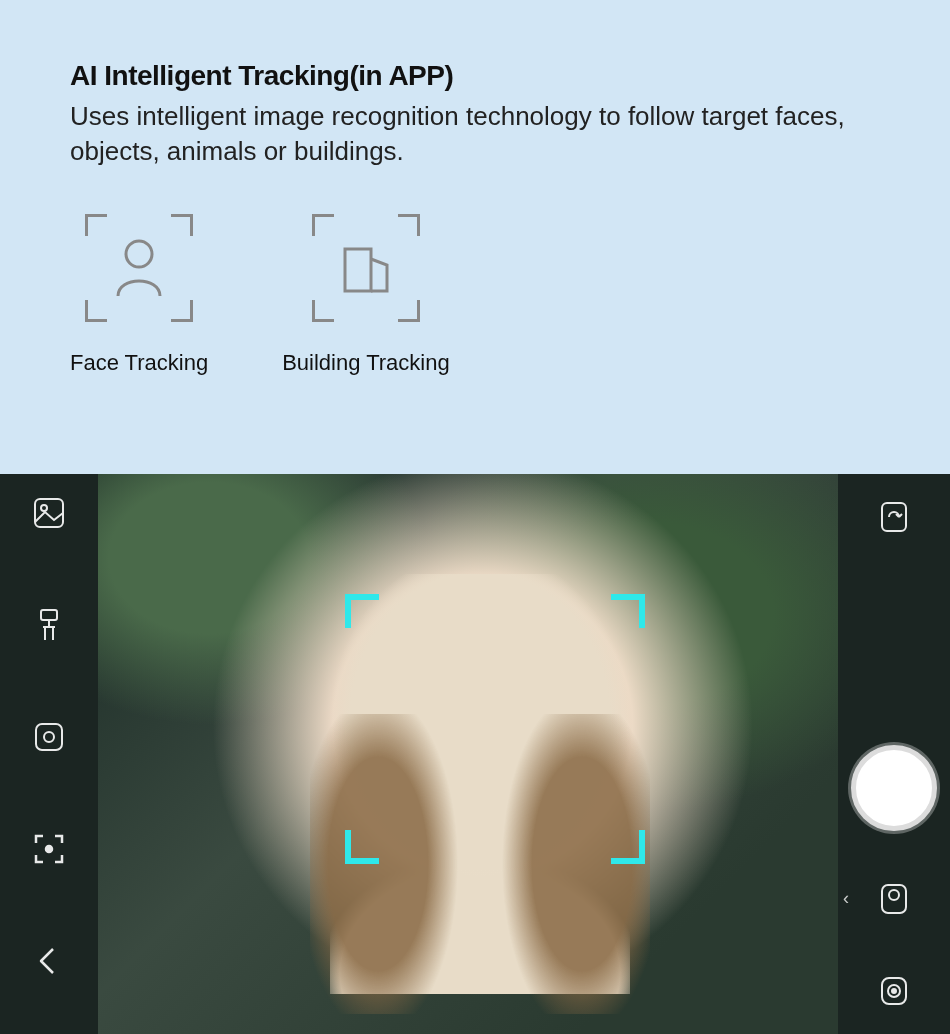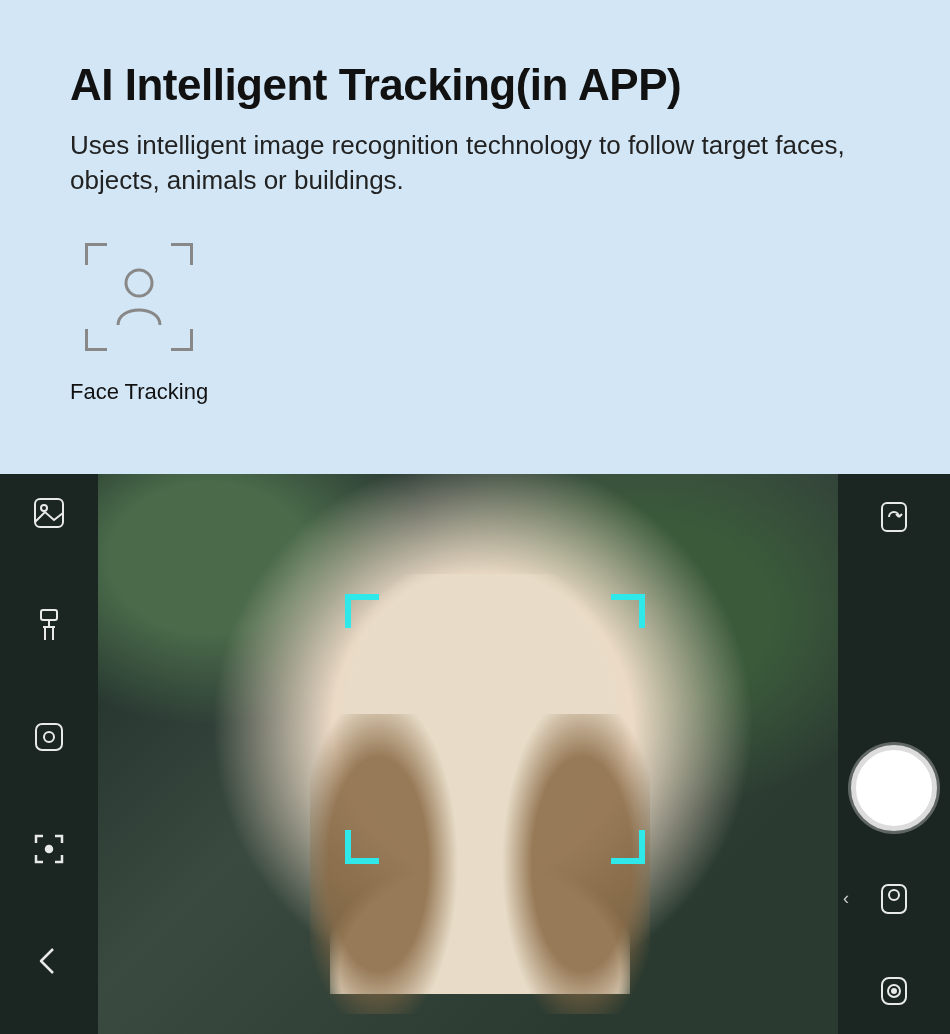--- a/index.html
+++ b/index.html
@@ -1,18 +1,18 @@
 <!DOCTYPE html>
 <html><head>
 <meta charset="utf-8">
 <style>
   * { margin: 0; padding: 0; box-sizing: border-box; }
   body { font-family: -apple-system, Helvetica, Arial, sans-serif; width: 950px; height: 1034px; overflow: hidden; background: #000; }
   .top-panel { background: #d2e6f5; padding: 60px 70px 50px 70px; height: 474px; position: relative; }
-  .title { font-size: 44px; font-weight: 700; color: #111; margin-bottom: 18px; letter-spacing: -0.5px; }
+  .title { font-size: 28px; font-weight: 700; color: #111; margin-bottom: 7px; letter-spacing: -0.5px; }
   .desc { font-size: 26px; color: #222; line-height: 1.35; margin-bottom: 45px; max-width: 780px; }
   .features { display: flex; gap: 74px; }
   .feat { display: flex; flex-direction: column; align-items: center; }
   .feat-icon { width: 108px; height: 108px; position: relative; display: flex; align-items: center; justify-content: center; margin-bottom: 28px; }
   .corner { position: absolute; width: 22px; height: 22px; border: 3px solid #888; }
   .tl { top: 0; left: 0; border-right: none; border-bottom: none; }
   .tr { top: 0; right: 0; border-left: none; border-bottom: none; }
   .bl { bottom: 0; left: 0; border-right: none; border-top: none; }
   .br { bottom: 0; right: 0; border-left: none; border-top: none; }
   .feat-label { font-size: 22px; color: #111; white-space: nowrap; }
@@ -70,20 +70,33 @@
         <svg width="54" height="60" viewBox="0 0 54 60" fill="none" stroke="#888" stroke-width="3">
           <circle cx="27" cy="16" r="13"></circle>
           <path d="M6 58 C 6 38, 48 38, 48 58"></path>
         </svg>
       </div>
       <div class="feat-label">Face Tracking</div>
     </div>
 
 
 
+    <div class="feat">
+      <div class="feat-icon">
+        <span class="corner tl"></span>
+          <span class="corner tr"></span>
+          <span class="corner bl"></span>
+          <span class="corner br"></span>
+        <svg width="58" height="58" viewBox="0 0 58 58" fill="none" stroke="#888" stroke-width="3">
+          <rect x="8" y="10" width="26" height="42"></rect>
+          <path d="M34 20 L50 26 L50 52 L34 52"></path>
+        </svg>
+      </div>
+      <div class="feat-label">Building Tracking</div>
+    </div>
 
   </div>
 </div>
 
 <div class="camera-view">
   <div class="photo"></div>
   <div class="person"></div>
   <div class="hair"></div>
 
   <div class="track-box">

